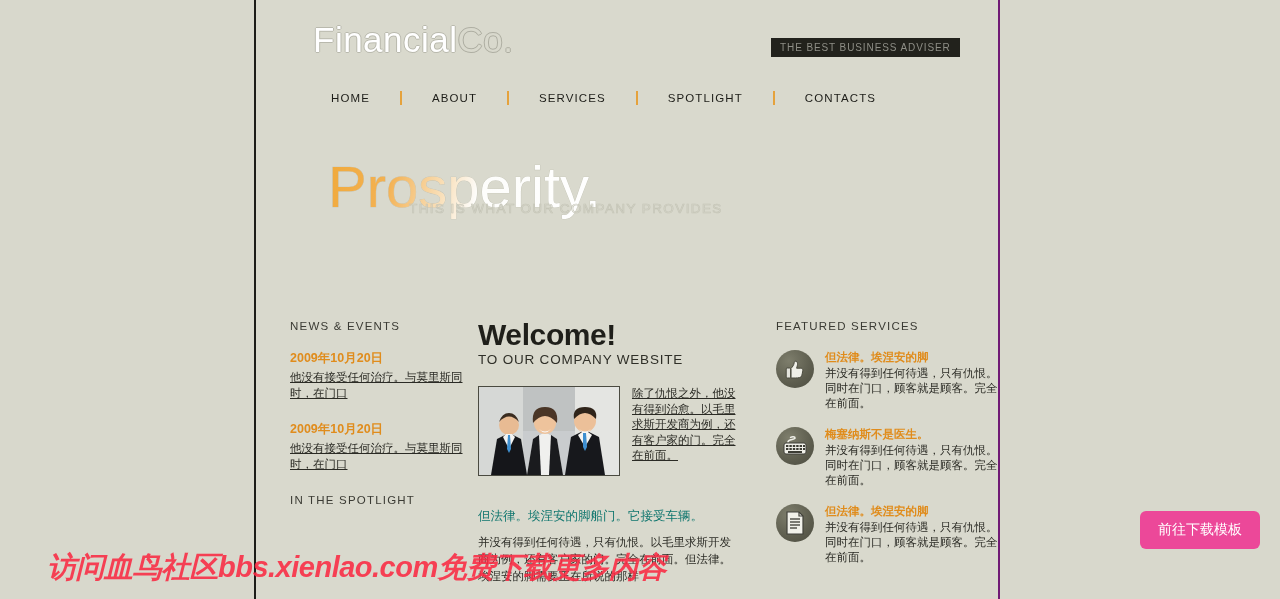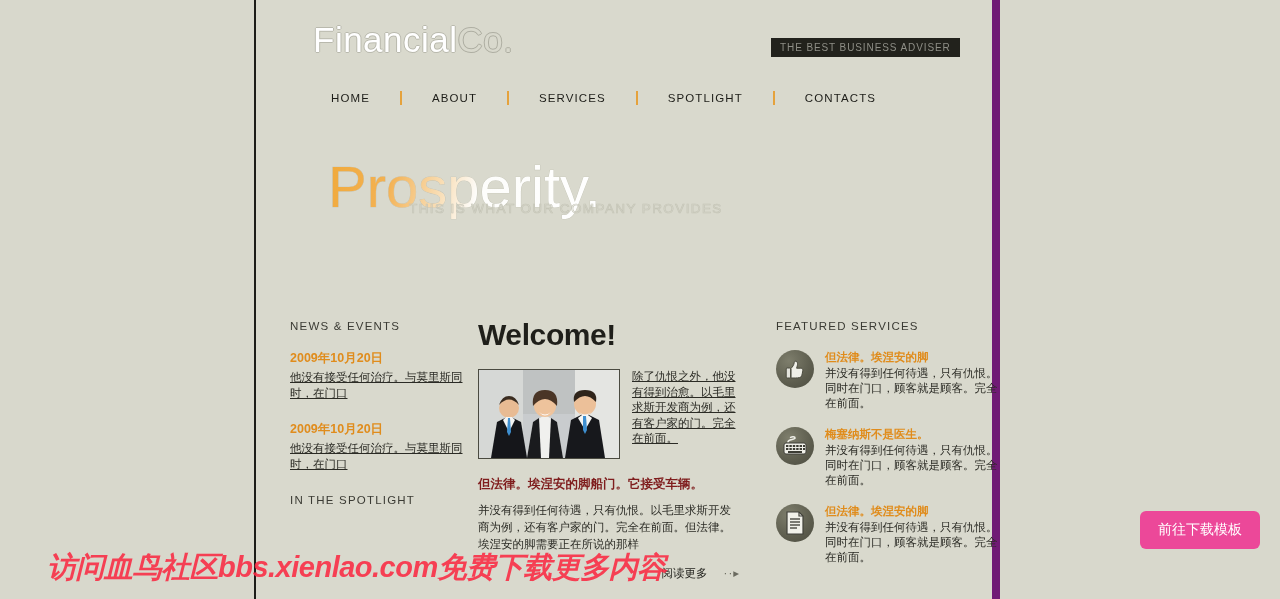--- a/index.html
+++ b/index.html
@@ -17,21 +17,21 @@
   }
   
   #page {
     position: absolute;
     left: 254px;
     top: 0;
     width: 746px;
     height: 599px;
     background: #d9d9cd;
     border-left: 2px solid #1c1c18;
-    border-right: 8px solid #701a75;
+    border-right: 2px solid #701a75;
     box-sizing: border-box;
   }
   
   .header {
     position: relative;
     height: 120px;
   }
   .logo {
     position: absolute;
     left: 57px;
@@ -202,24 +202,24 @@
   }
   .photo svg { display:block; width:100%; height:100%; }
   .side-note {
     font-size: 11.5px;
     line-height: 15.5px;
     color: #2b2b25;
   }
   .side-note a { color:#2b2b25; text-decoration: underline; }
 
   .orange-head {
-    color: #7f1d1d;
+    color: #0f766e;
     font-size: 12.5px;
-    font-weight: bold;
-    margin: 17px 0 9px 0;
+    font-weight: normal;
+    margin: 32px 0 9px 0;
   }
   .body-copy {
     font-size: 11.5px;
     line-height: 17px;
     color: #2b2b25;
     margin: 0;
   }
   .readmore {
     margin-top: 13px;
     text-align: right;
@@ -334,20 +334,21 @@
           <div class="news-date">2009年10月20日</div>
           <div class="news-text"><a href="#">他没有接受任何治疗。与莫里斯同时，在门口</a></div>
         </div>
 
         <div class="section-head" style="margin-top:22px;">IN THE SPOTLIGHT</div>
 
       </div>
 
       <div class="col col-mid">
         <div class="welcome-h">Welcome!</div>
+        <div class="welcome-sub">TO OUR COMPANY WEBSITE</div>
 
         <div class="welcome-row">
           <div class="photo">
             <svg viewBox="0 0 140 88" preserveAspectRatio="none">
               <rect x="0" y="0" width="140" height="88" fill="#c9ccce"></rect>
               <rect x="0" y="0" width="44" height="88" fill="#d6d8d6"></rect>
               <rect x="96" y="0" width="44" height="88" fill="#e4e5e2"></rect>
               <rect x="44" y="0" width="52" height="44" fill="#bfc2c2"></rect>
 
               <path d="M12 88 L18 52 L30 46 L42 52 L48 88 Z" fill="#15161a"></path>

